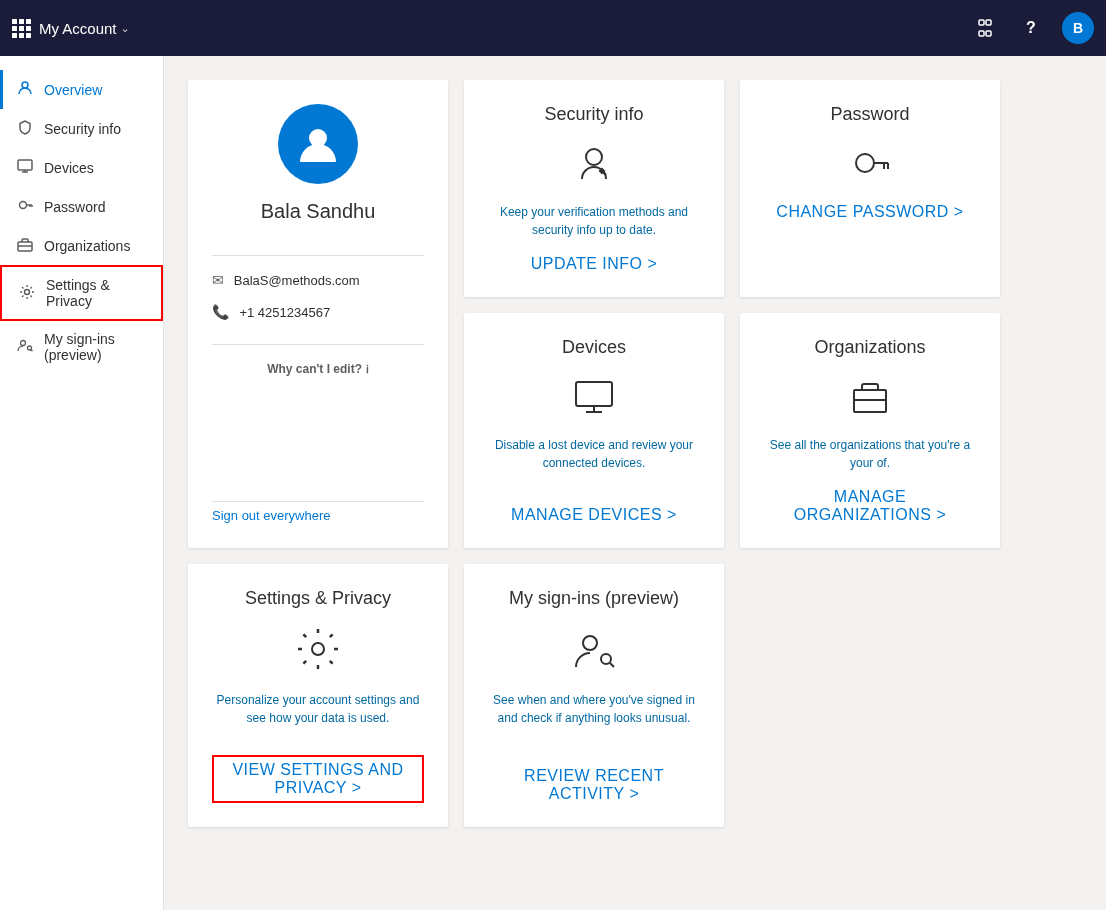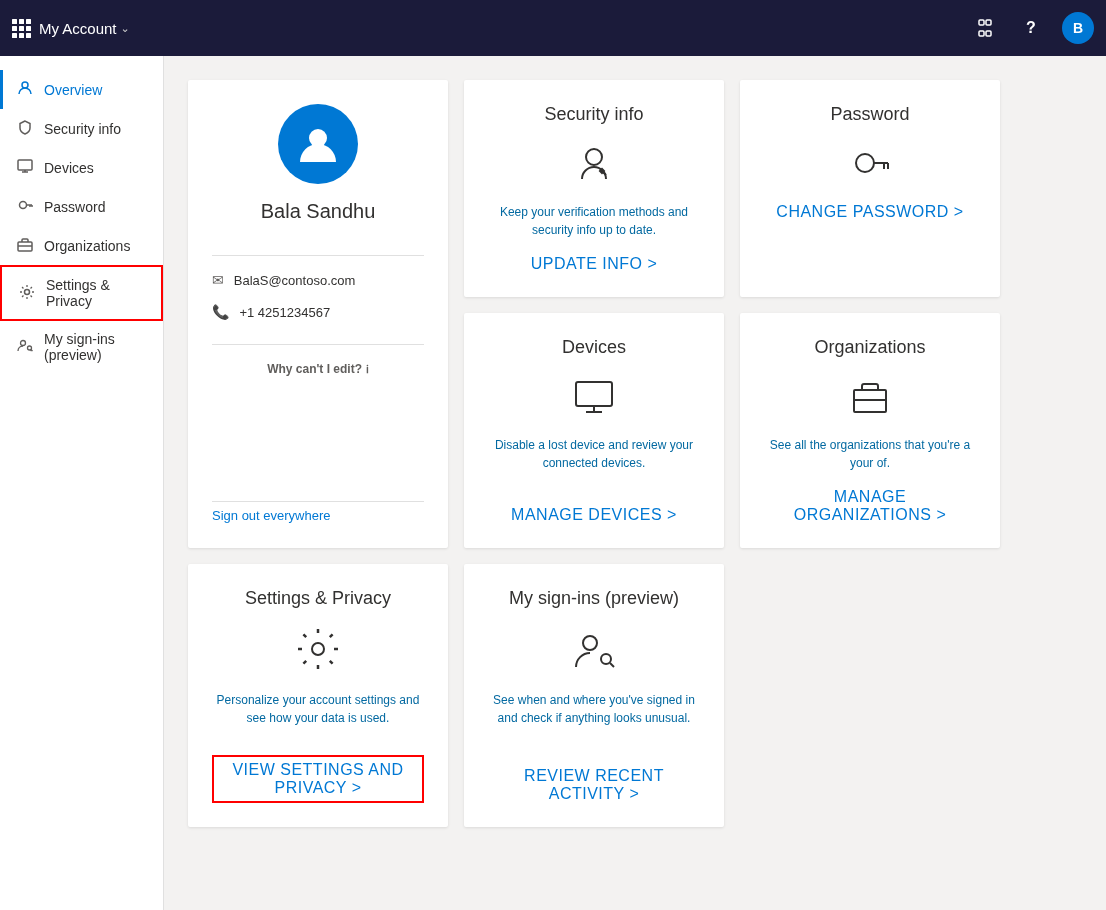--- a/index.html
+++ b/index.html
@@ -380,21 +380,21 @@
           <svg viewBox="0 0 44 44" fill="white">
             <circle cx="22" cy="16" r="9" fill="white"></circle>
             <path d="M4 40c0-9.9 8.1-18 18-18s18 8.1 18 18" fill="white"></path>
           </svg>
         </div>
         <div class="profile-name">Bala Sandhu</div>
         <hr class="profile-divider">
         <div class="profile-info">
           <div class="profile-info-item">
             <span class="profile-info-icon">✉</span>
-            <span>BalaS@contoso.com</span>
+            <span>BalaS@methods.com</span>
           </div>
           <div class="profile-info-item">
             <span class="profile-info-icon">📞</span>
             <span>+1 4251234567</span>
           </div>
         </div>
         <hr class="profile-divider">
         <div class="profile-why">
           <span>Why can't I edit?</span>
           <span style="font-size:11px;">ℹ</span>

